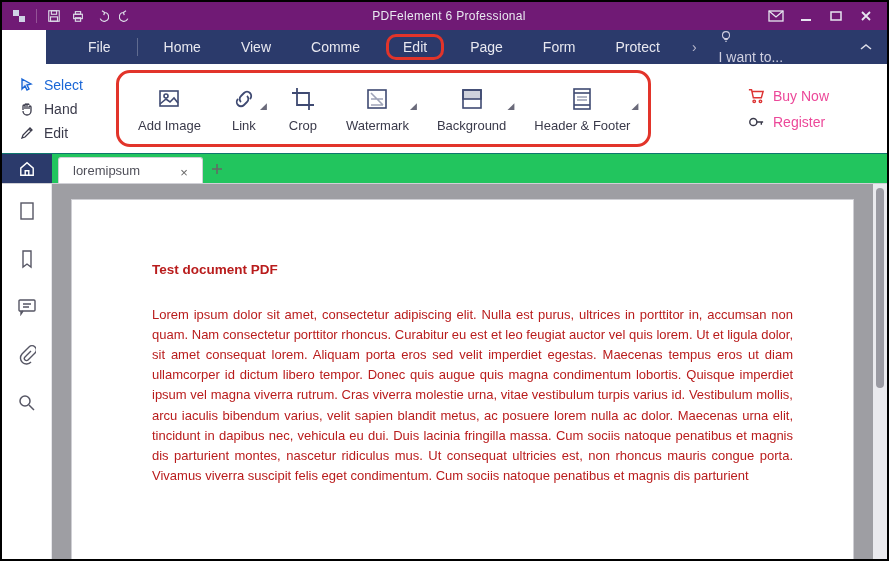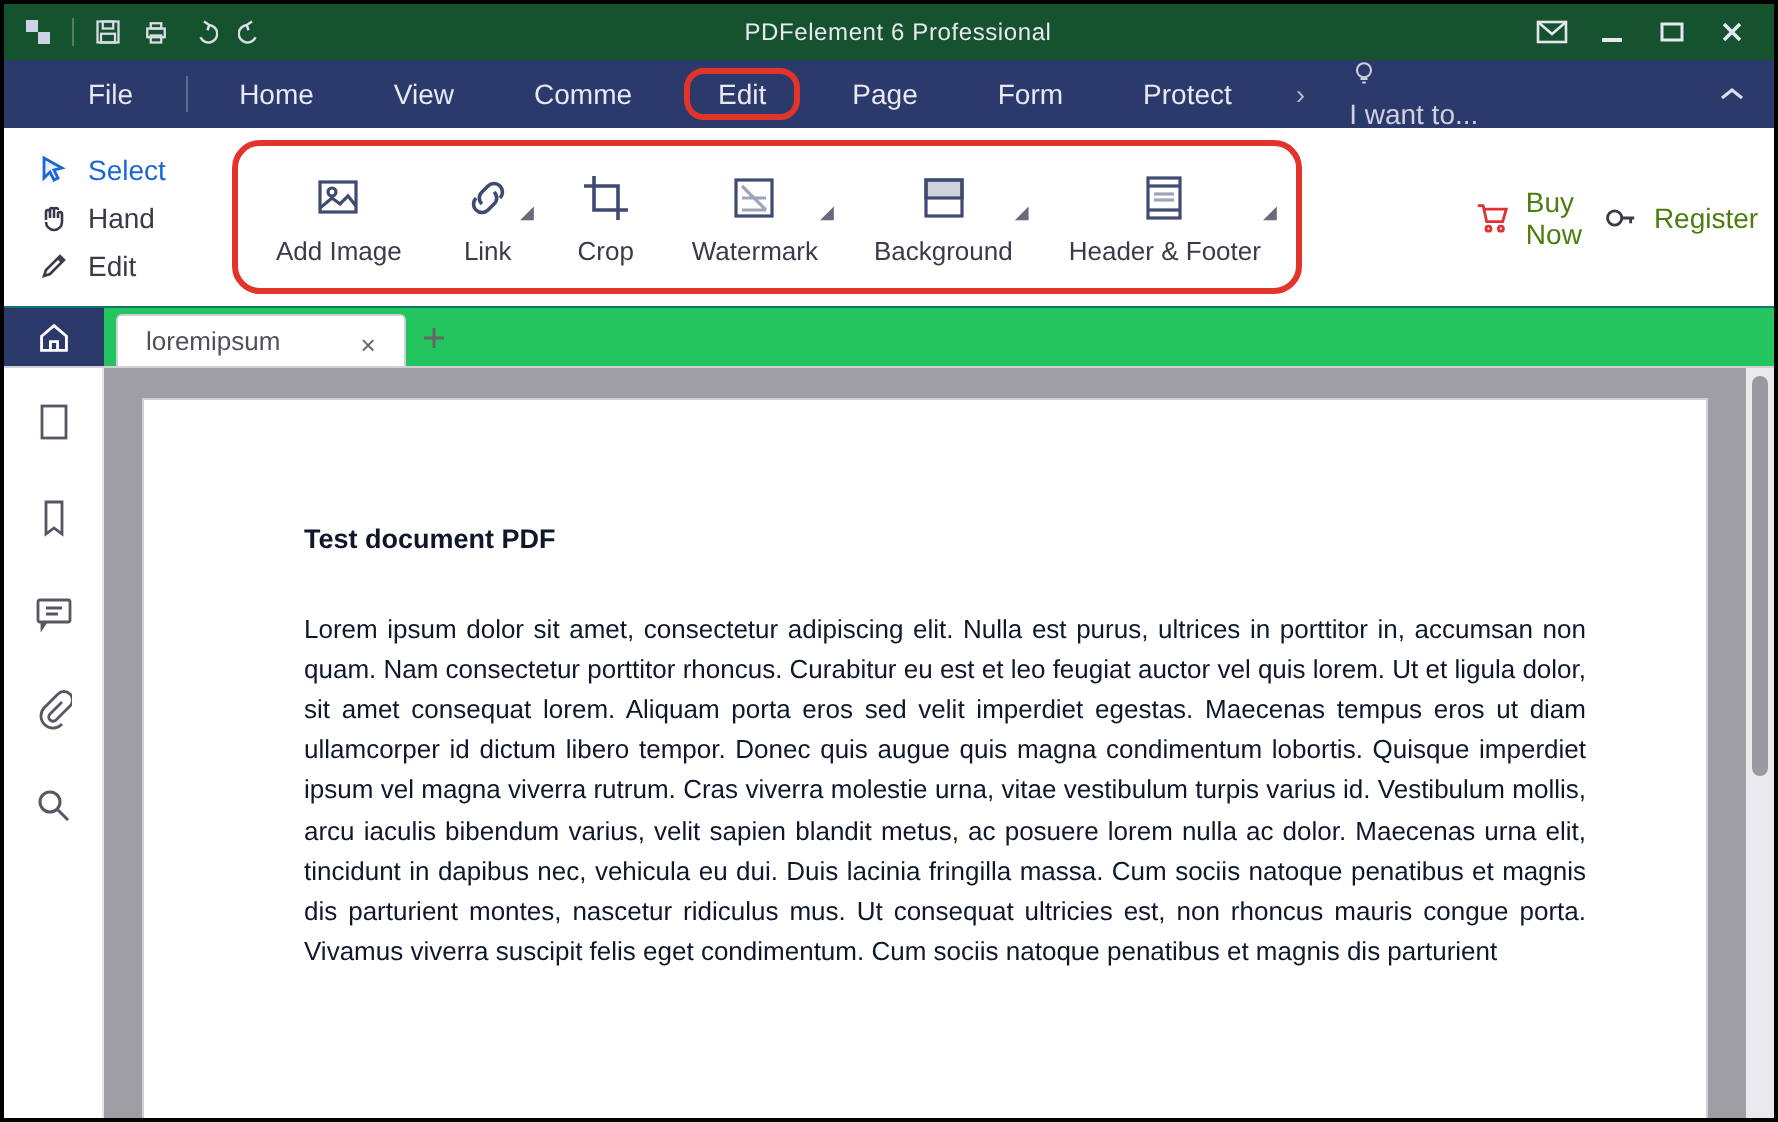--- a/index.html
+++ b/index.html
@@ -1,28 +1,28 @@
 <!DOCTYPE html>
 <html><head>
 <meta charset="utf-8">
 <style>
   * { box-sizing: border-box; margin: 0; padding: 0; font-family: "Segoe UI", Arial, sans-serif; }
   body { background: #fff; }
   .window { width: 889px; height: 561px; border: 2px solid #000; position: relative; overflow: hidden; background: #fff; }
 
   
-  .titlebar { height: 28px; background: #14532d; display: flex; align-items: center; color: #e8e8f0; font-size: 12px; }
+  .titlebar { height: 28px; background: #701a75; display: flex; align-items: center; color: #e8e8f0; font-size: 12px; }
   .titlebar .left { display: flex; align-items: center; gap: 10px; padding-left: 10px; }
   .titlebar .left .tb-icon { width: 14px; height: 14px; display: inline-flex; align-items: center; justify-content: center; color: #dcdce8; }
   .titlebar .center { flex: 1; text-align: center; letter-spacing: .3px; }
   .titlebar .right { display: flex; align-items: center; gap: 8px; padding-right: 10px; }
   .titlebar .wbtn { width: 22px; height: 18px; display: inline-flex; align-items: center; justify-content: center; color: #e6e6f0; }
 
   
-  .menubar { height: 34px; background: #2b3a6b; display: flex; align-items: center; color: #dcdce8; font-size: 14px; position: relative; }
+  .menubar { height: 34px; background: #2b3a6b; display: flex; align-items: center; color: #dcdce8; font-size: 14px; position: relative; margin-left: 44px; }
   .menubar .menu-items { display: flex; align-items: center; padding-left: 28px; gap: 12px; }
   .menubar .menu-item { padding: 4px 14px; border-radius: 6px; cursor: pointer; color: #e8e8f0; }
   .menubar .sep { width: 1px; height: 18px; background: rgba(255,255,255,.25); }
   .menubar .menu-item.active { background: #2b3a6b; border: 3px solid #e2342a; border-radius: 10px; padding: 2px 14px; }
   .menubar .chevron { margin-left: 6px; color: #b8b8cc; }
   .menubar .iwantto { display: flex; align-items: flex-start; gap: 6px; margin-left: 10px; color: #cfcfe0; flex-direction: column; }
   .menubar .collapse { position: absolute; right: 14px; color: #dcdce8; }
 
   
   .ribbon { height: 90px; background: #fff; display: flex; align-items: stretch; border-bottom: 1px solid #0f766e; }
@@ -32,38 +32,38 @@
   .ribbon .leftcol .row.select .lbl { color: #1a66d6; }
   .ribbon .leftcol .row.select .ic { color: #1a66d6; }
 
   .ribbon .groupbox { flex: 0 0 auto; margin: 6px 12px 6px 4px; border: 3px solid #e2342a; border-radius: 14px; display: flex; align-items: stretch; padding: 2px 4px; }
   .ribbon .group { display: flex; align-items: center; }
   .ribbon .gbtn { display: flex; flex-direction: column; align-items: center; justify-content: center; padding: 4px 14px; font-size: 13px; color: #3a3a4a; cursor: pointer; position: relative; }
   .ribbon .gbtn .gicon { width: 30px; height: 30px; display: inline-flex; align-items: center; justify-content: center; color: #3f4a72; margin-bottom: 4px; }
   .ribbon .gbtn .dd { position: absolute; right: 6px; bottom: 26px; font-size: 9px; color: #6a6a7a; }
   .ribbon .vsep { width: 1px; background: #e2e2e8; margin: 8px 0; }
 
-  .ribbon .rightcol { margin-left: auto; width: 140px; display: flex; flex-direction: row; justify-content: center; gap: 10px; padding-right: 18px; font-size: 14px; color: #4d7c0f; }
+  .ribbon .rightcol { margin-left: auto; width: 140px; display: flex; flex-direction: column; justify-content: center; gap: 10px; padding-right: 18px; font-size: 14px; color: #ec4899; }
   .ribbon .rightcol .row { display: flex; align-items: center; gap: 8px; cursor: pointer; }
   .ribbon .rightcol .cart { color: #d33; }
 
   
   .tabstrip { height: 30px; background: #22c55e; display: flex; align-items: stretch; border-bottom: 1px solid #d0d0d6; }
   .tabstrip .hometab { width: 50px; background: #2b3a6b; display: flex; align-items: center; justify-content: center; color: #fff; }
   .tabstrip .doctab { background: #fff; border: 1px solid #d0d0d6; border-bottom: none; margin-top: 3px; margin-left: 6px; padding: 0 10px 0 14px; display: flex; align-items: center; gap: 40px; font-size: 13px; color: #50505a; border-radius: 3px 3px 0 0; }
   .tabstrip .doctab .close { width: 12px; height: 12px; font-size: 13px; color: #666; cursor: pointer; }
   .tabstrip .addtab { width: 28px; display: flex; align-items: center; justify-content: center; color: #666; cursor: pointer; }
 
   
   .workarea { position: absolute; top: 182px; bottom: 0; left: 0; right: 0; display: flex; }
   .sidebar { width: 50px; background: #fff; border-right: 1px solid #e6e6ea; display: flex; flex-direction: column; align-items: center; gap: 26px; padding-top: 16px; color: #565664; }
   .sidebar .sic { width: 22px; height: 22px; display: flex; align-items: center; justify-content: center; cursor: pointer; }
 
   .docwrap { flex: 1; background: #9e9ea3; position: relative; overflow: hidden; display: flex; }
-  .page { background: #fff; margin: 16px 20px 0 20px; flex: 1; padding: 60px 60px 0 80px; font-size: 13px; color: #0f172a; line-height: 1.55; box-shadow: 0 0 0 1px #cfcfd4; overflow: hidden; }
+  .page { background: #fff; margin: 16px 20px 0 20px; flex: 1; padding: 60px 60px 0 80px; font-size: 13px; color: #b91c1c; line-height: 1.55; box-shadow: 0 0 0 1px #cfcfd4; overflow: hidden; }
   .page h4 { font-size: 13.5px; font-weight: 700; margin-bottom: 24px; }
   .page p { text-align: justify; }
   .vscroll { width: 14px; background: #eaeaee; display: flex; flex-direction: column; align-items: center; }
   .vscroll .thumb { width: 8px; background: #9a9aa2; border-radius: 4px; margin-top: 4px; height: 200px; }
 
   svg { display: block; }
 </style>
 </head>
 <body>
 

